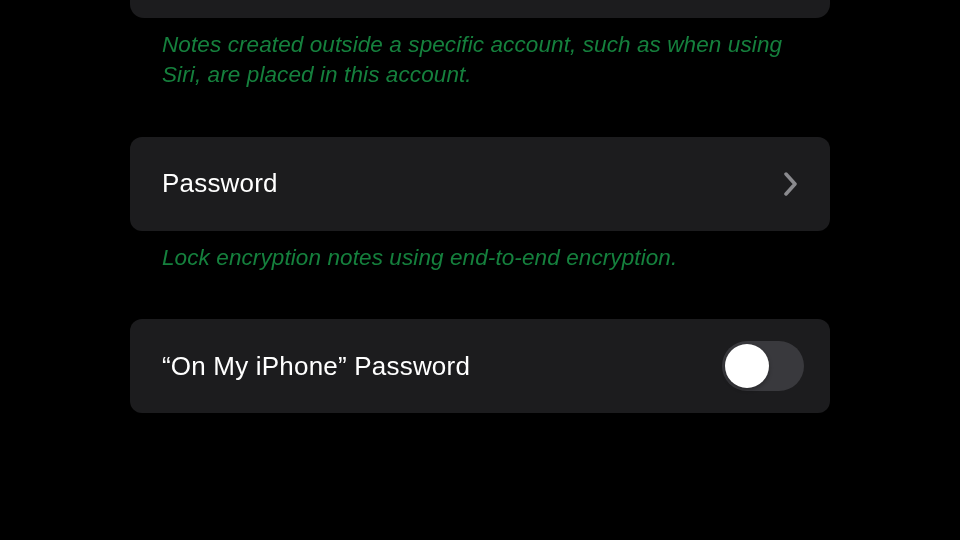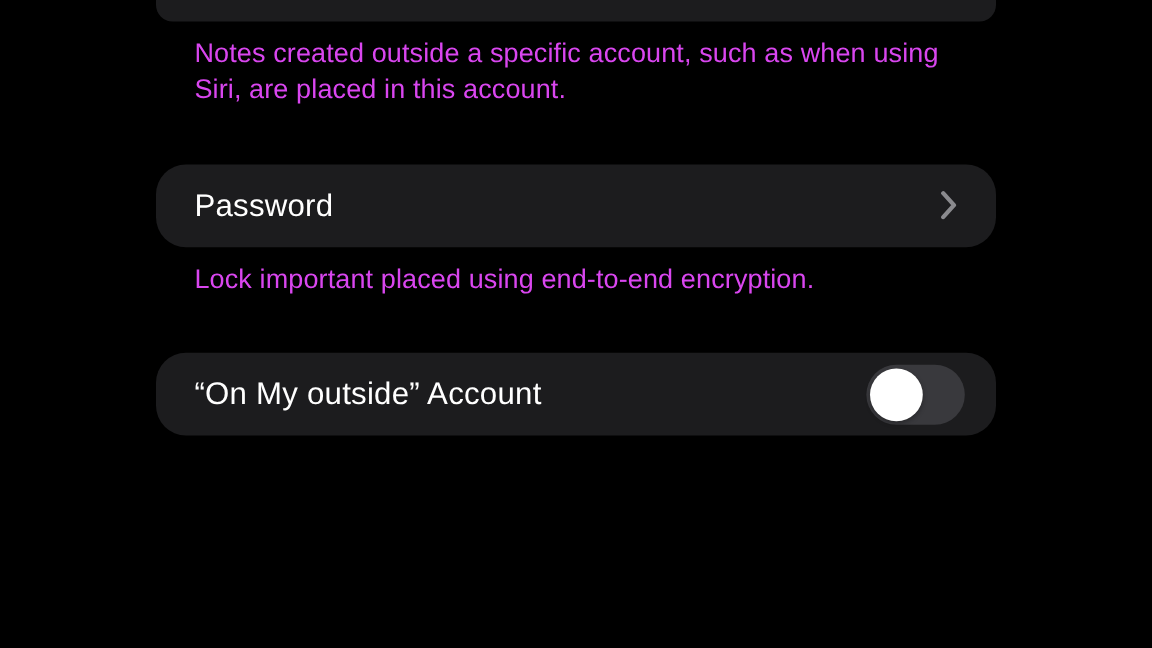--- a/index.html
+++ b/index.html
@@ -21,33 +21,34 @@
       padding-top: 0;
     }
     .cell-stub {
       background: #1c1c1e;
       border-bottom-left-radius: 14px;
       border-bottom-right-radius: 14px;
       height: 18px;
       width: 100%;
     }
     .footer-text {
-      color: #d946ef;
+      color: #15803d;
       font-size: 22.5px;
       line-height: 1.35;
       padding: 12px 32px 0 32px;
       letter-spacing: 0.1px;
+      font-style: italic;
     }
     .group {
       margin-top: 46px;
     }
     .cell {
       background: #1c1c1e;
-      border-radius: 25px;
-      height: 69px;
+      border-radius: 12px;
+      height: 94px;
       display: flex;
       align-items: center;
       justify-content: space-between;
       padding: 0 26px 0 32px;
       cursor: pointer;
     }
     .cell-label {
       color: #ffffff;
       font-size: 26px;
       font-weight: 400;
@@ -92,25 +93,25 @@
 
   <div class="group">
     <div class="cell">
       <span class="cell-label">Password</span>
       <span class="chevron">
         <svg width="14" height="24" viewBox="0 0 14 24" fill="none">
           <path d="M2 2 L11 12 L2 22" stroke="#8a8a8e" stroke-width="3.5" stroke-linecap="round" stroke-linejoin="round"></path>
         </svg>
       </span>
     </div>
-    <div class="footer-text">Lock important placed using end-to-end encryption.</div>
+    <div class="footer-text">Lock encryption notes using end-to-end encryption.</div>
   </div>
 
   <div class="group">
     <div class="cell">
-      <span class="cell-label">“On My outside” Account</span>
+      <span class="cell-label">“On My iPhone” Password</span>
       <div class="toggle">
         <div class="toggle-knob"></div>
       </div>
     </div>
   </div>
 
 </div>
 
 </body></html>

